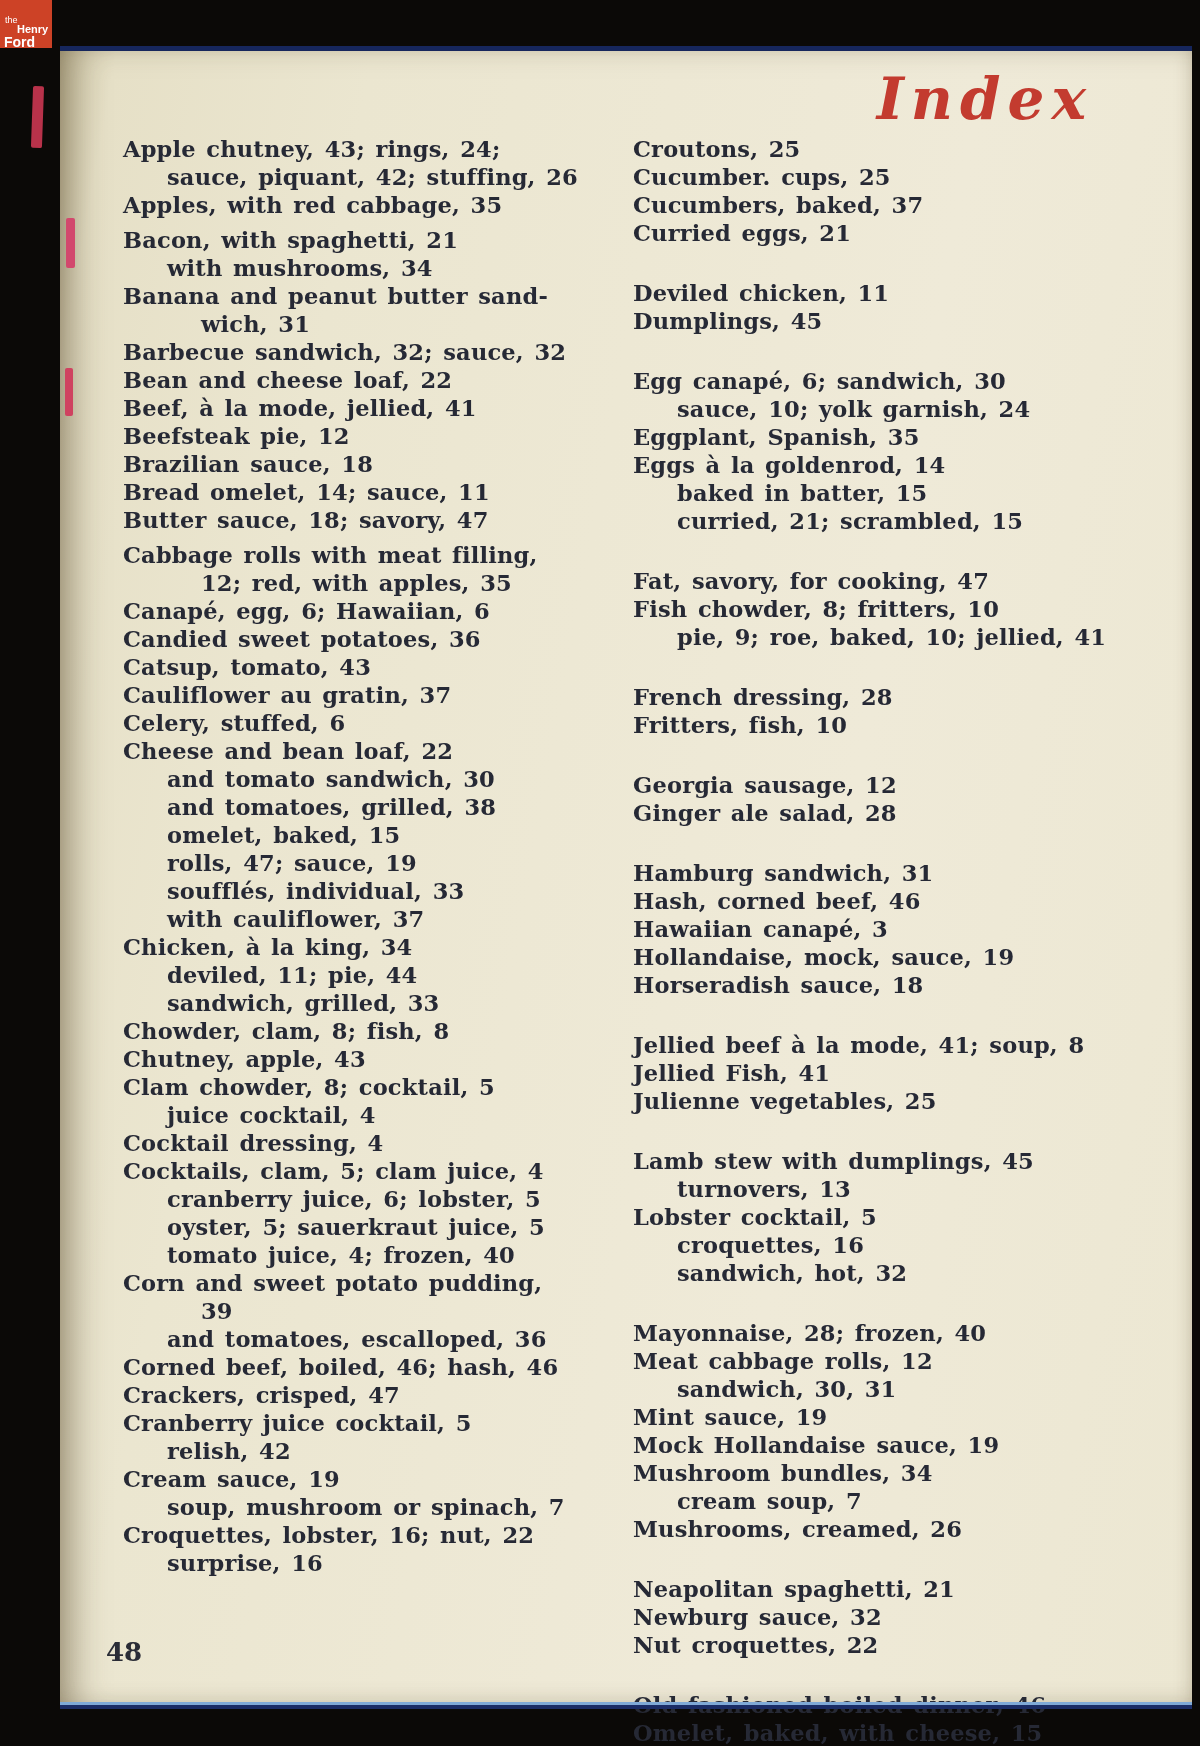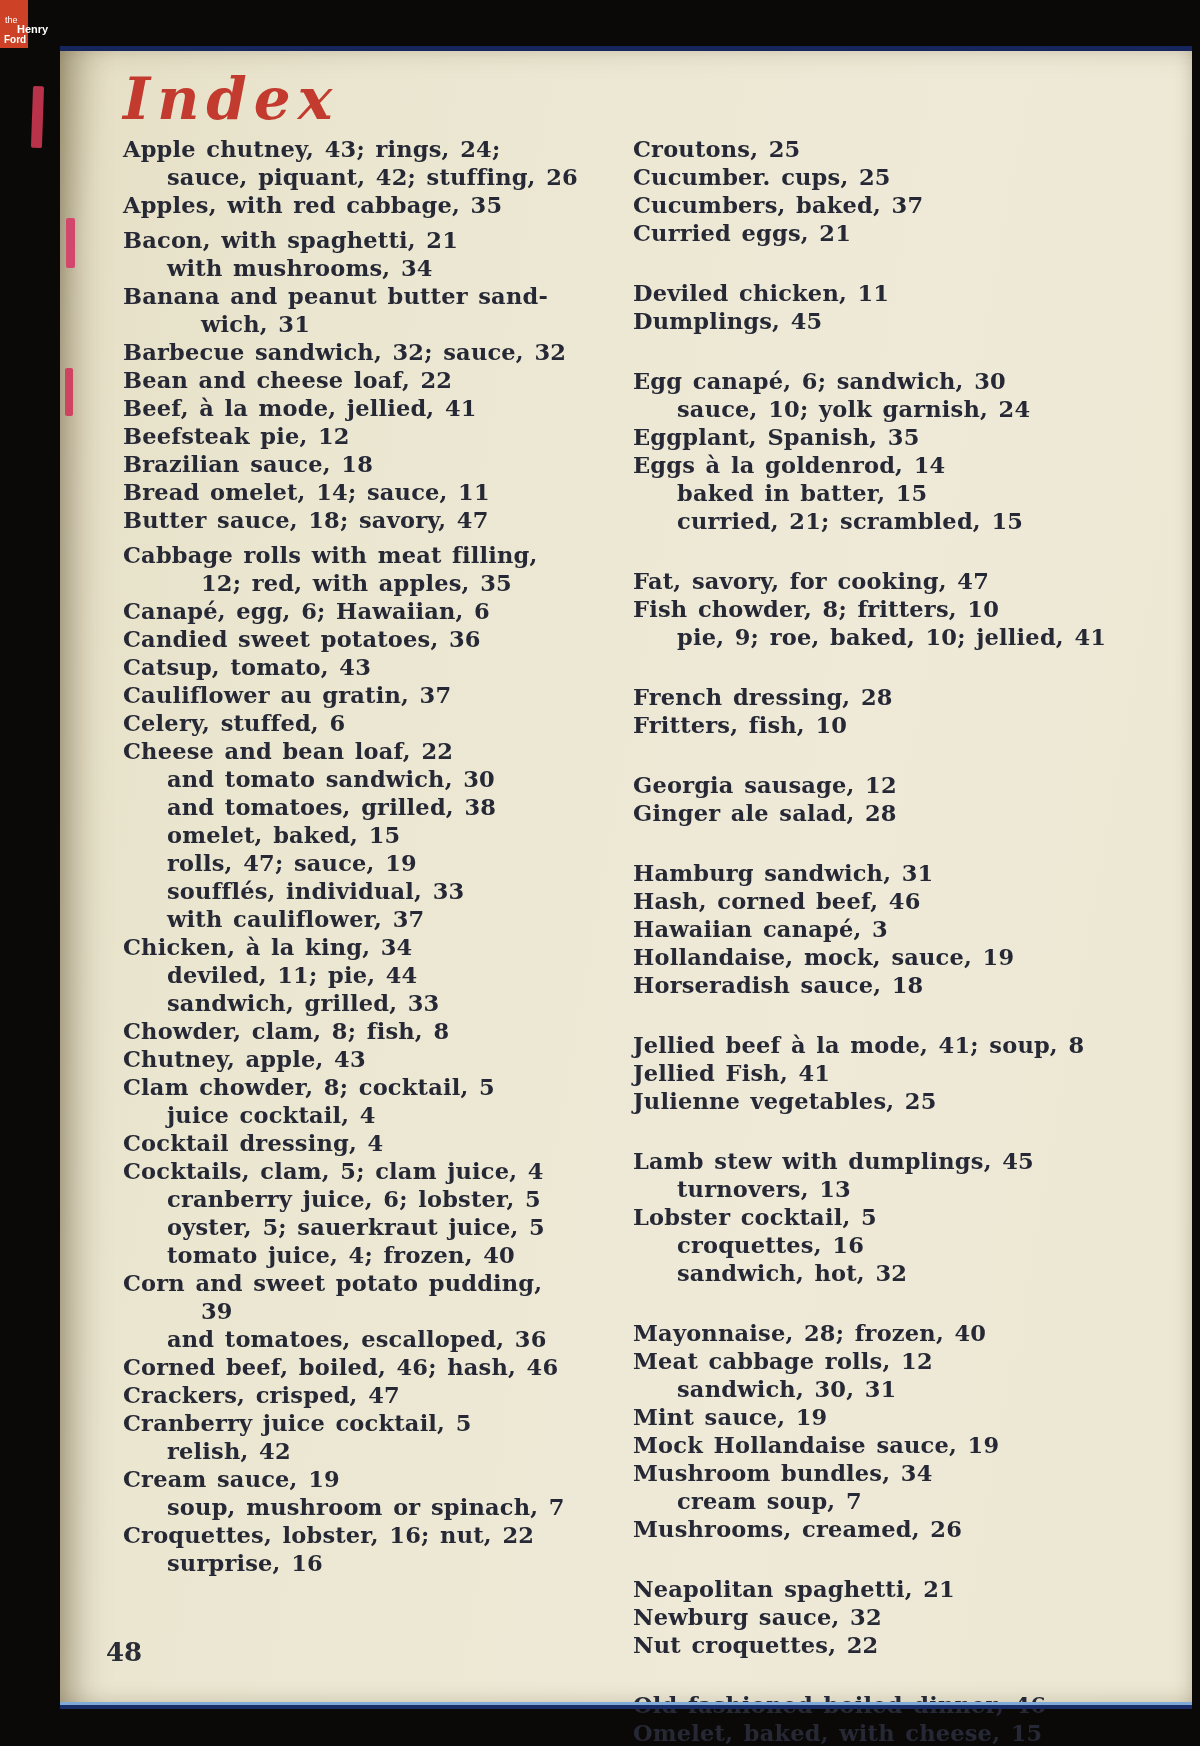--- a/index.html
+++ b/index.html
@@ -24,32 +24,32 @@
     position:absolute;left:0;right:0;bottom:0;height:7px;
     background:linear-gradient(to bottom,#7fa9d6 0 45%,#1a2c66 45% 100%);
   }
   
   .ribbon{position:absolute;background:#c23a52;border-radius:2px;}
   .ribbon.r1{left:32px;top:86px;width:11px;height:62px;background:#b8324a;transform:rotate(2deg);}
   .ribbon.r2{left:66px;top:218px;width:9px;height:50px;background:#d2486d;}
   .ribbon.r3{left:65px;top:368px;width:8px;height:48px;background:#cf4260;}
   
   .logo{
-    position:absolute;left:0;top:0;width:28px;height:48px;
+    position:absolute;left:0;top:0;width:52px;height:48px;
     background:#cd4226;color:#ffffff;
     font-family:"Liberation Sans","DejaVu Sans",sans-serif;
     line-height:1.0;z-index:5;
   }
   .logo .the{position:absolute;left:5px;top:16px;font-size:9px;}
   .logo .henry{position:absolute;left:17px;top:24px;font-size:11px;font-weight:bold;}
-  .logo .ford{position:absolute;left:4px;top:35px;font-size:10px;font-weight:bold;}
+  .logo .ford{position:absolute;left:4px;top:35px;font-size:14px;font-weight:bold;}
   
   .title{
     position:absolute;left:63px;top:14px;width:970px;
-    text-align:left;
+    text-align:right;
     color:#c33b2f;
     font-style:italic;font-weight:700;
     font-size:58px;letter-spacing:7px;
   }
   
   .col{position:absolute;top:84px;color:#262935;}
   .col-left{left:63px;width:478px;}
   .col-right{left:573px;width:500px;}
   .group + .group{margin-top:7px;}
   .col-right .group + .group{margin-top:32px;}

